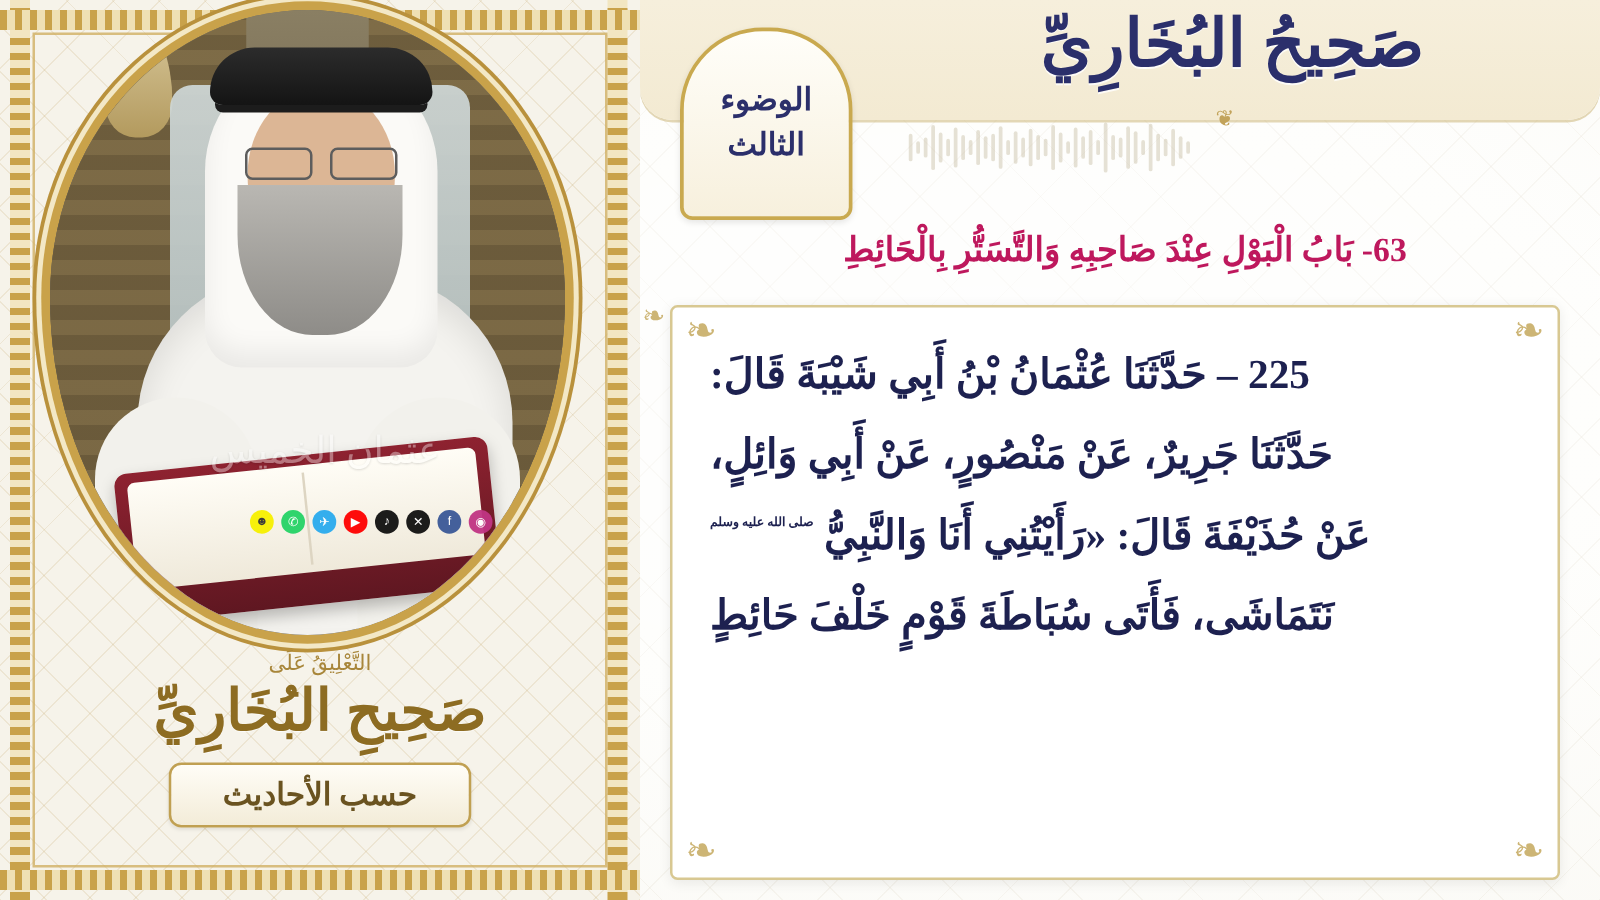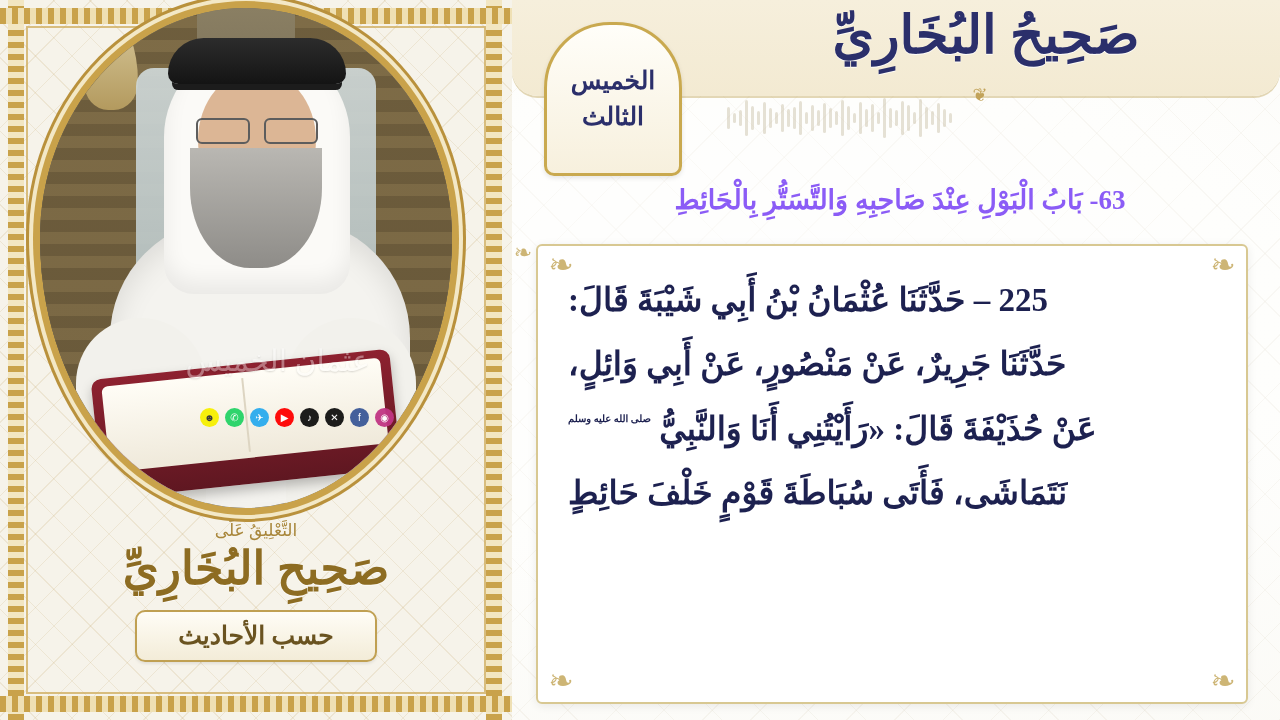--- a/index.html
+++ b/index.html
@@ -184,20 +184,21 @@
     content:"";
     position:absolute; left:50%; top:6px; bottom:6px; width:2px; background:#ddd5c2;
   }
   .p-watermark {
     position: absolute;
     left: 110px; top: 318px;
     width: 220px; height: 70px;
     opacity: .38;
     color: #ffffff;
     font-size: 30px;
+    text-align: center;
     line-height: 70px;
     text-shadow: 0 1px 2px rgba(0,0,0,.35);
   }
   .social-row {
     position: absolute;
     left: 160px;
     top: 400px;
     display: flex;
     gap: 6px;
     opacity: .95;
@@ -344,21 +345,21 @@
     line-height: 1.45;
     box-shadow: 0 2px 5px rgba(0,0,0,.10);
   }
 
   .chapter-line {
     position: absolute;
     right: 20px;
     top: 184px;
     width: 720px;
     text-align: center;
-    color: #8b5cf6;
+    color: #be185d;
     font-size: 27px;
     font-weight: bold;
   }
 
   .hadith-card {
     position: absolute;
     left: 24px;
     top: 244px;
     width: 712px;
     height: 460px;
@@ -508,21 +509,21 @@
         <span class="wave-bar" style="height:16px"></span>
       <span class="wave-bar" style="height:10px"></span>
         <span class="wave-bar" style="height:22px"></span>
     </div>
 
     <div class="main-title">صَحِيحُ البُخَارِيِّ</div>
     <div class="title-sep">❦</div>
 
 
     <div class="session-badge">
-      <span>الخميس</span>
+      <span>الوضوء</span>
       <span>الثالث</span>
     </div>
 
     <div class="chapter-line">63- بَابُ الْبَوْلِ عِنْدَ صَاحِبِهِ وَالتَّسَتُّرِ بِالْحَائِطِ</div>
 
     <div class="side-orn-right">❧</div>
 
     <div class="hadith-card">
       <div class="corner-orn orn-tr">❧</div>
       <div class="corner-orn orn-tl">❧</div>

